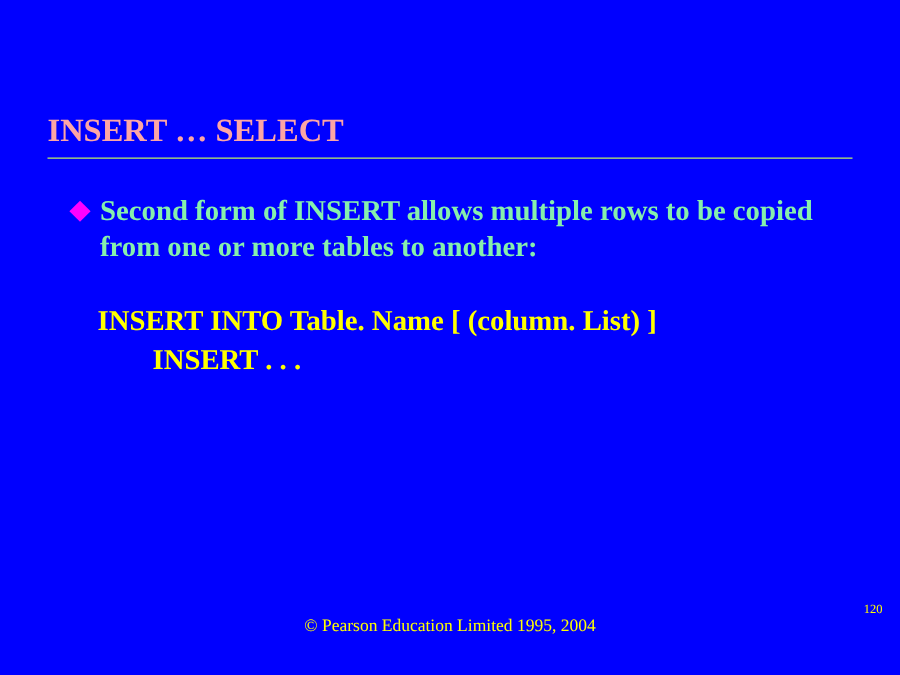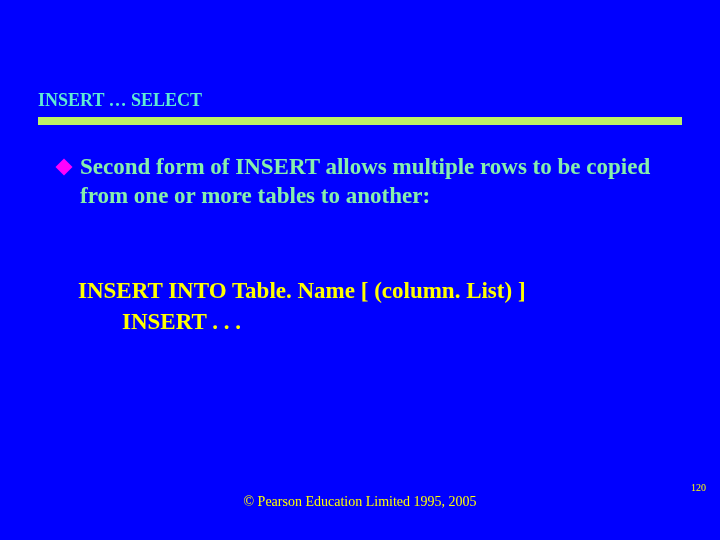--- a/index.html
+++ b/index.html
@@ -9,25 +9,25 @@
     font-family: "Times New Roman", Times, serif;
     position: relative;
   }
   .slide {
     width: 720px;
     height: 540px;
     position: relative;
     padding: 90px 38px 0 38px;
   }
   .title {
-    color: #5eead4;
-    font-size: 18px;
+    color: #fca5a5;
+    font-size: 26px;
     font-weight: bold;
     padding-bottom: 6px;
-    border-bottom: 8px solid #bef264;
+    border-bottom: 1px solid #bef264;
     display: inline-block;
     width: 100%;
   }
   .content {
     margin-top: 28px;
     padding-left: 20px;
   }
   .bullet-row {
     display: flex;
     align-items: flex-start;
@@ -45,21 +45,21 @@
   .bullet-text {
     color: #86efac;
     font-size: 23px;
     font-weight: bold;
     line-height: 1.25;
   }
   .code-block {
     color: #ffff00;
     font-size: 23px;
     font-weight: bold;
-    margin-top: 64px;
+    margin-top: 28px;
     padding-left: 20px;
     line-height: 1.35;
   }
   .code-indent {
     padding-left: 44px;
   }
   .footer {
     position: absolute;
     bottom: 30px;
     left: 0;
@@ -88,16 +88,16 @@
       <span class="diamond"></span>
       <span class="bullet-text">Second form of INSERT allows multiple rows to be copied from one or more tables to another:</span>
     </div>
 
     <div class="code-block">
       <div>INSERT INTO Table. Name [ (column. List) ]</div>
       <div class="code-indent">INSERT . . .</div>
     </div>
   </div>
 
-  <div class="footer">© Pearson Education Limited 1995, 2005</div>
+  <div class="footer">© Pearson Education Limited 1995, 2004</div>
   <div class="page-num">120</div>
 
 </div>
 
 </body></html>

